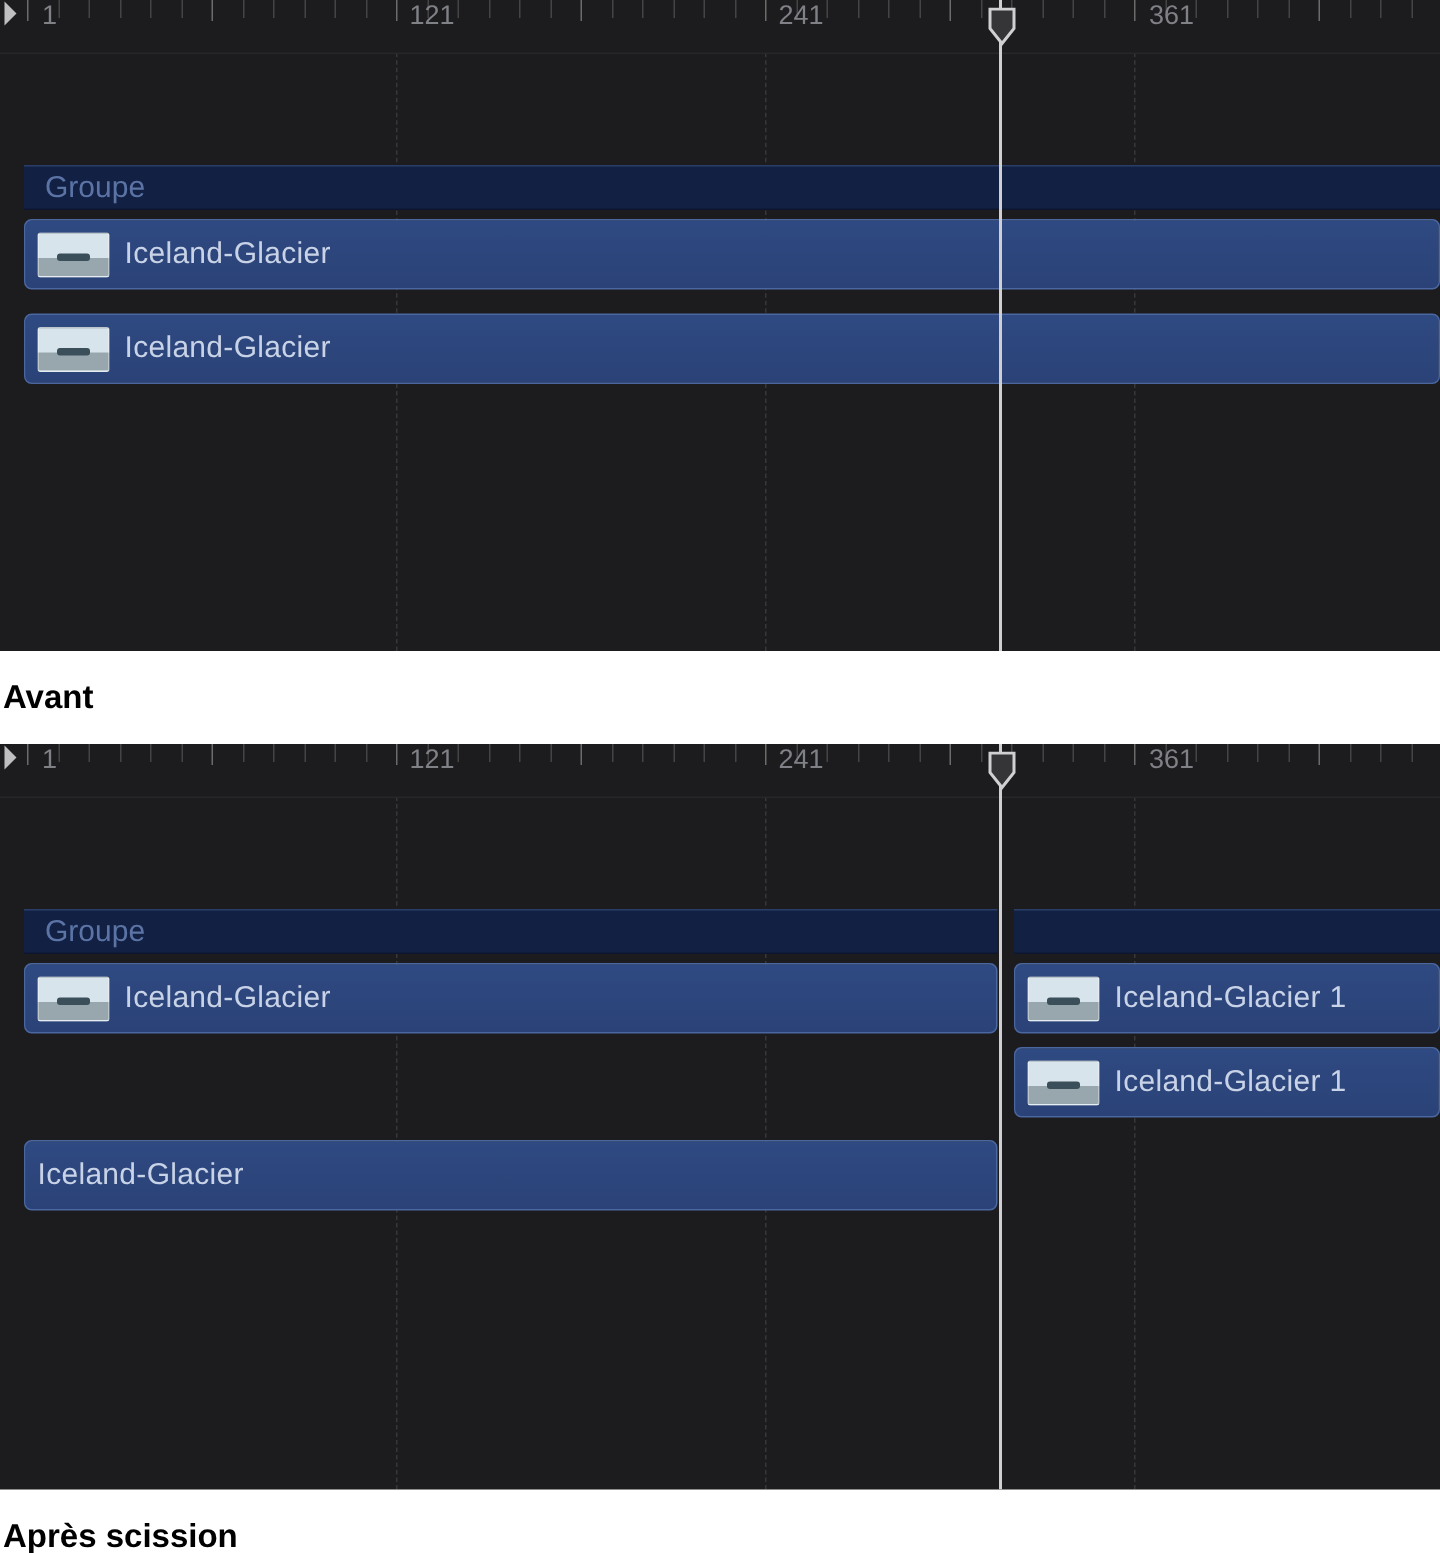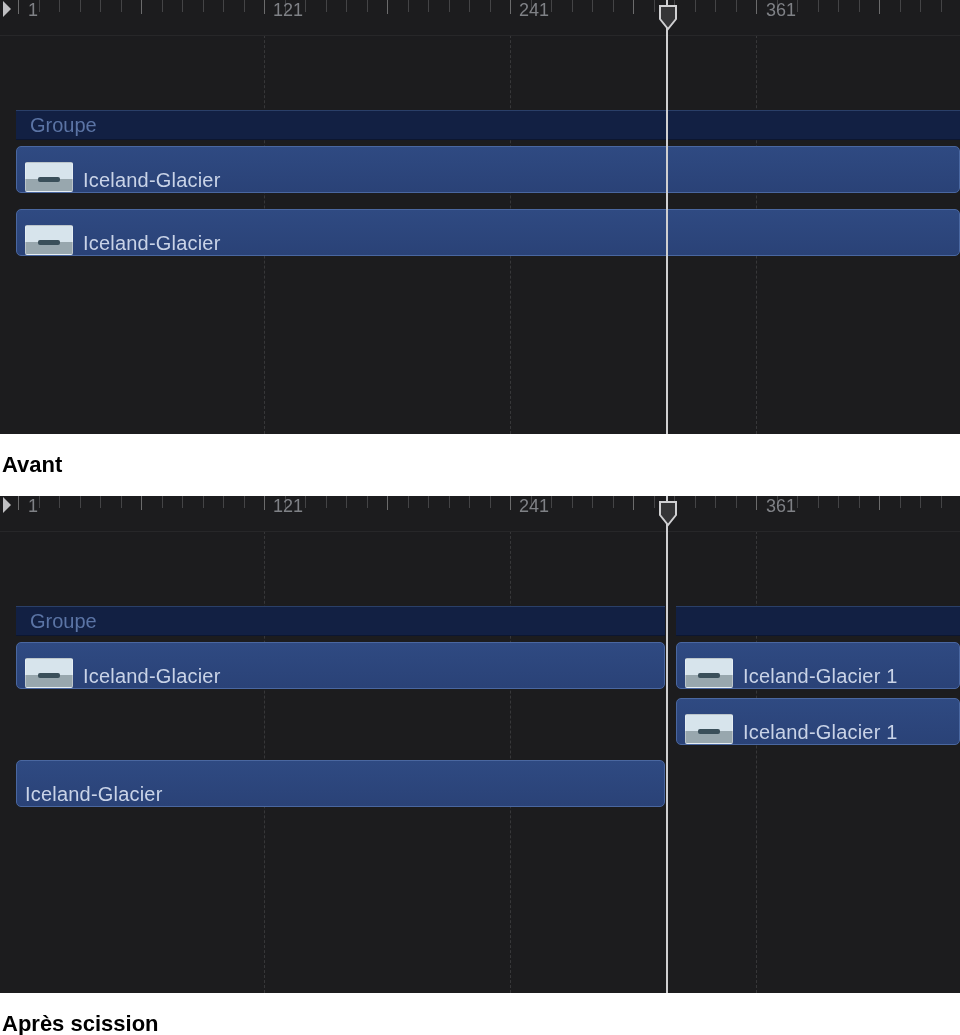--- a/index.html
+++ b/index.html
@@ -92,21 +92,21 @@
     color: #5b74a5;
   }
 
   .clip {
     position: absolute;
     height: 47px;
     background: linear-gradient(#2f4a82, #2a4277);
     border: 1px solid #4a67a0;
     border-radius: 5px;
     display: flex;
-    align-items: flex-end;
+    align-items: center;
     padding-left: 8px;
     gap: 10px;
     color: #c9d3e7;
     font-size: 20px;
     overflow: hidden;
   }
   .clip .thumb {
     width: 48px;
     height: 30px;
     border: 1px solid rgba(255,255,255,0.35);

